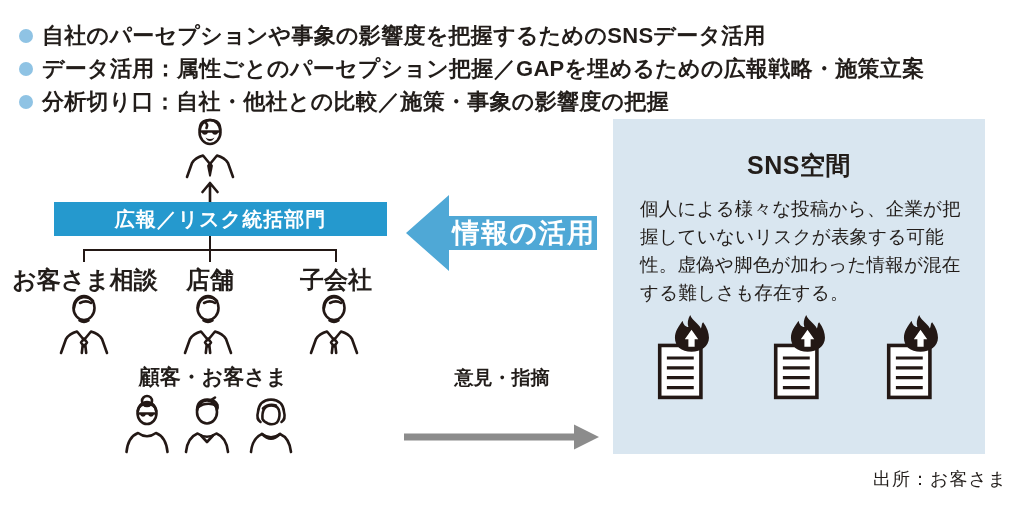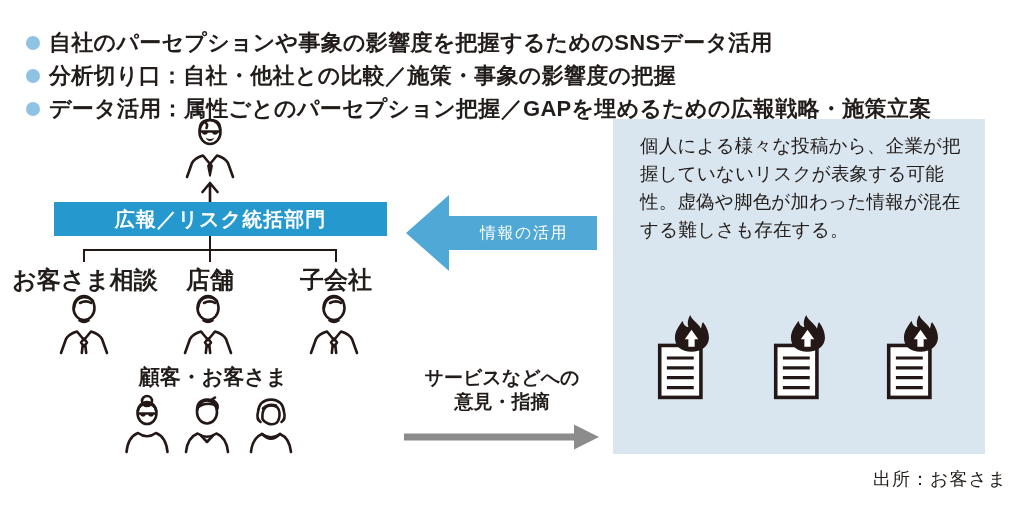--- a/index.html
+++ b/index.html
@@ -1,42 +1,42 @@
 <!DOCTYPE html>
 <html><head>
 <meta charset="utf-8">
 <style>
   html,body{margin:0;padding:0;background:#fff;}
   .canvas{
     position:relative;width:1013px;height:506px;background:#ffffff;
     font-family:"Liberation Sans",sans-serif;color:#221d1a;overflow:hidden;
   }
   
-  .bullets{position:absolute;left:10px;top:10px;margin:16px;padding:0;list-style:none;}
+  .bullets{position:absolute;left:10px;top:10px;margin:9px;padding:0;list-style:none;}
   .bullet-line{display:flex;align-items:center;height:33px;font-size:22px;font-weight:600;
     letter-spacing:.3px;white-space:nowrap;}
   .dot{width:14px;height:14px;border-radius:50%;background:#8FC3E4;margin-right:9px;flex:none;}
   
   .dept-box{position:absolute;left:54px;top:202px;width:333px;height:34px;background:#2599CE;
     display:flex;align-items:center;justify-content:center;color:#fff;font-size:20px;
     font-weight:700;letter-spacing:1px;white-space:nowrap;}
   .line{position:absolute;background:#231815;}
   .v{width:2px;} .h{height:2px;}
   .branch-label{position:absolute;top:264px;transform:translateX(-50%);font-size:24px;
     font-weight:600;white-space:nowrap;}
   .customers-label{position:absolute;left:213px;top:363px;transform:translateX(-50%);
     font-size:21px;font-weight:600;white-space:nowrap;}
   .person{position:absolute;}
   .st{fill:none;stroke:#231815;stroke-width:2.6;stroke-linecap:round;stroke-linejoin:round;}
   .ink{fill:#231815;stroke:none;}
   
   .info-arrow{position:absolute;left:405px;top:194px;width:192px;height:78px;}
   .info-arrow svg{position:absolute;left:0;top:0;}
   .info-arrow .lbl{position:absolute;left:46px;top:0;right:0;bottom:0;display:flex;
-    align-items:center;justify-content:center;color:#fff;font-size:16px;font-weight:400;
+    align-items:center;justify-content:center;color:#fff;font-size:27px;font-weight:700;
     letter-spacing:1.5px;white-space:nowrap;}
   .feedback{position:absolute;left:403px;top:366px;width:198px;text-align:center;
     font-size:19px;font-weight:700;line-height:24px;white-space:nowrap;}
   .gray-arrow{position:absolute;left:404px;top:423px;}
   
   .sns-panel{position:absolute;left:613px;top:119px;width:372px;height:335px;background:#D9E6F0;}
   .sns-title{margin:30px 0 0 0;text-align:center;font-size:25px;font-weight:700;letter-spacing:.5px;}
   .sns-body{margin:13px 20px 0 27px;font-size:18.5px;line-height:28px;font-weight:400;
     letter-spacing:.2px;}
   .flame{position:absolute;top:196px;}
@@ -103,25 +103,25 @@
 
 <div class="canvas">
 
   <ul class="bullets">
     <li class="bullet-line">
       <span class="dot"></span>
       <span>自社のパーセプションや事象の影響度を把握するためのSNSデータ活用</span>
     </li>
     <li class="bullet-line">
       <span class="dot"></span>
-      <span>分析切り口：自社・他社との比較／施策・事象の影響度の把握</span>
+      <span>データ活用：属性ごとのパーセプション把握／GAPを埋めるための広報戦略・施策立案</span>
     </li>
     <li class="bullet-line">
       <span class="dot"></span>
-      <span>データ活用：属性ごとのパーセプション把握／GAPを埋めるための広報戦略・施策立案</span>
+      <span>分析切り口：自社・他社との比較／施策・事象の影響度の把握</span>
     </li>
   </ul>
 
   <svg class="person" style="left:182px;top:115px" width="56" height="64">
       <use href="#sym-exec"></use>
     </svg>
   <svg class="person" style="left:198px;top:179px" width="24" height="26">
       <use href="#sym-uparrow"></use>
     </svg>
 
@@ -162,28 +162,28 @@
     </svg>
 
   <div class="info-arrow">
     <svg width="192" height="78" viewBox="0 0 192 78">
       <polygon points="192,22 44,22 44,1 1,39 44,77 44,56 192,56" fill="#4FA8D6"></polygon>
     </svg>
     <span class="lbl">情報の活用</span>
   </div>
 
   <div class="feedback">
-    <div>サービスなどへの</div>
     <div>意見・指摘</div>
   </div>
   <svg class="gray-arrow" width="196" height="28" viewBox="0 0 196 28">
     <polygon points="0,10.5 170,10.5 170,1.5 195,14 170,26.5 170,17.5 0,17.5" fill="#8C8C8C"></polygon>
   </svg>
 
   <div class="sns-panel">
+    <div class="sns-title">SNS空間</div>
     <p class="sns-body">個人による様々な投稿から、企業が把握していないリスクが表象する可能性。虚偽や脚色が加わった情報が混在する難しさも存在する。</p>
     <svg class="flame f1" width="54" height="86" viewBox="0 0 60 96">
         <use href="#sym-flamedoc"></use>
       </svg>
     <svg class="flame f2" width="54" height="86" viewBox="0 0 60 96">
         <use href="#sym-flamedoc"></use>
       </svg>
     <svg class="flame f3" width="54" height="86" viewBox="0 0 60 96">
         <use href="#sym-flamedoc"></use>
       </svg>

